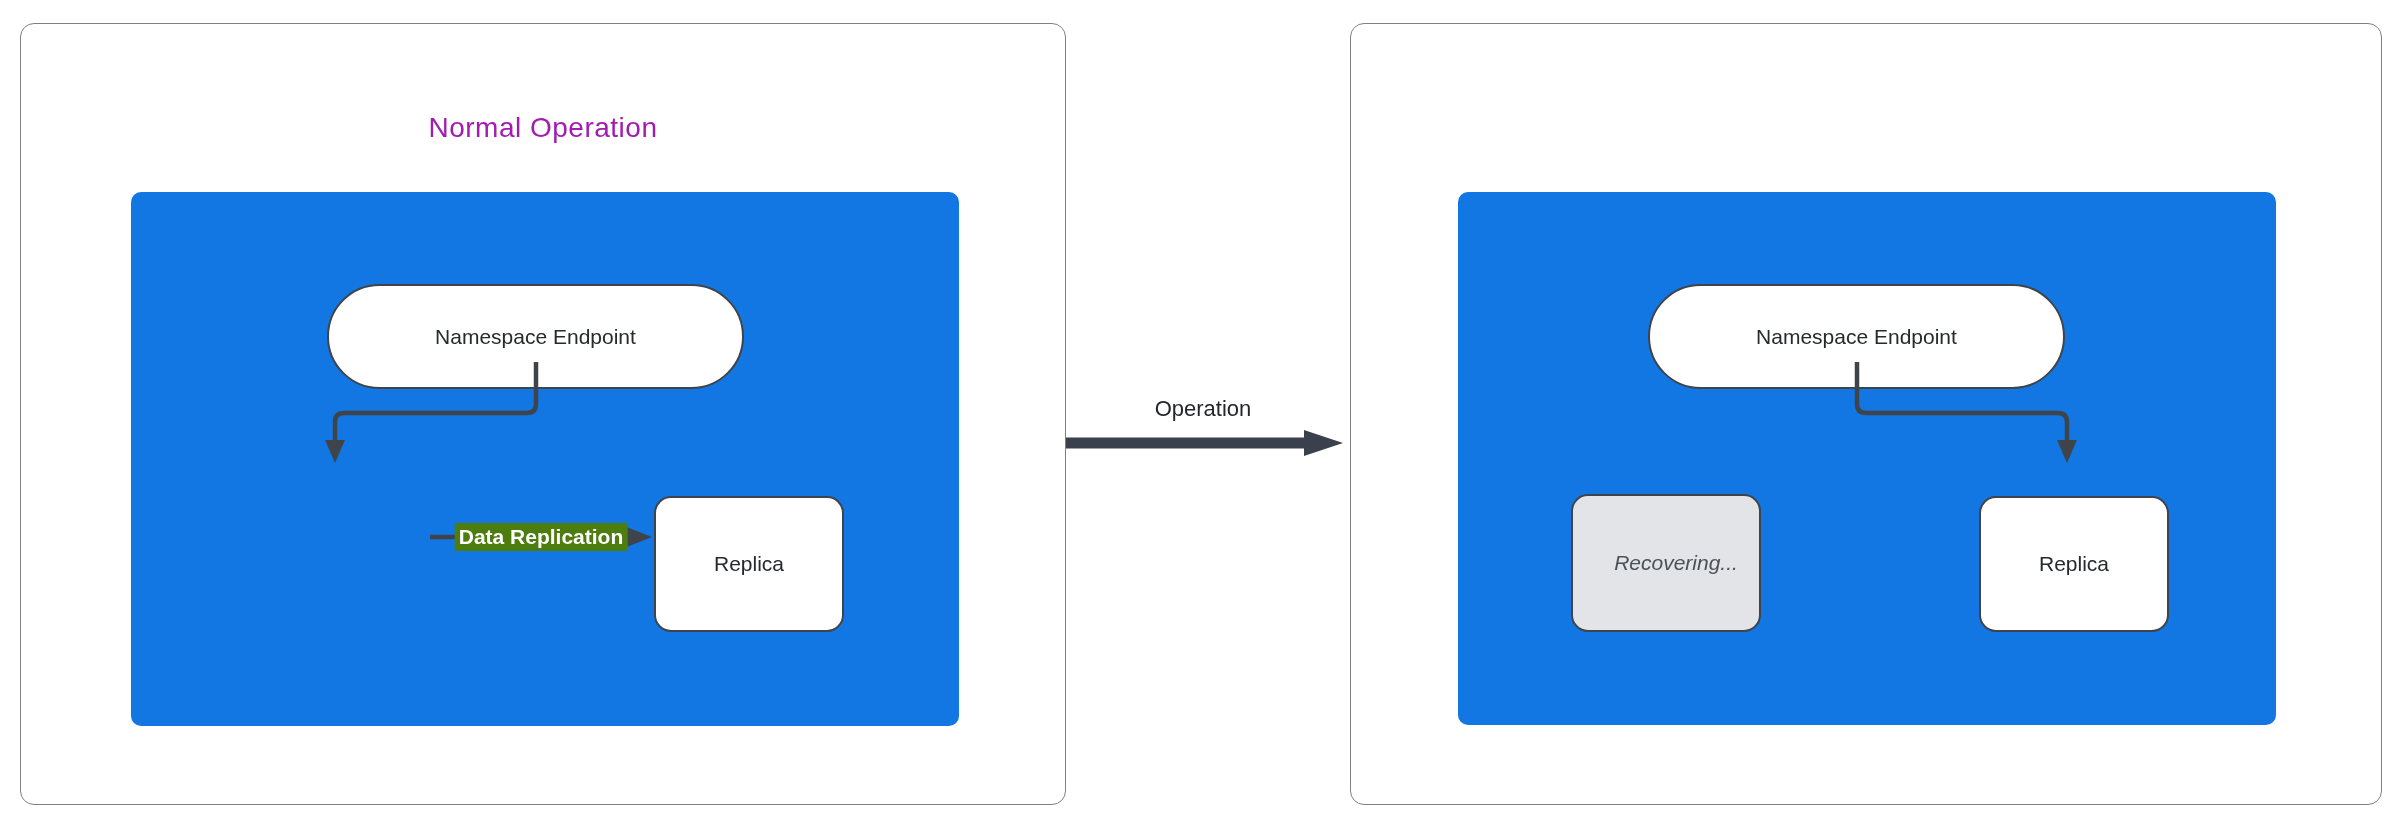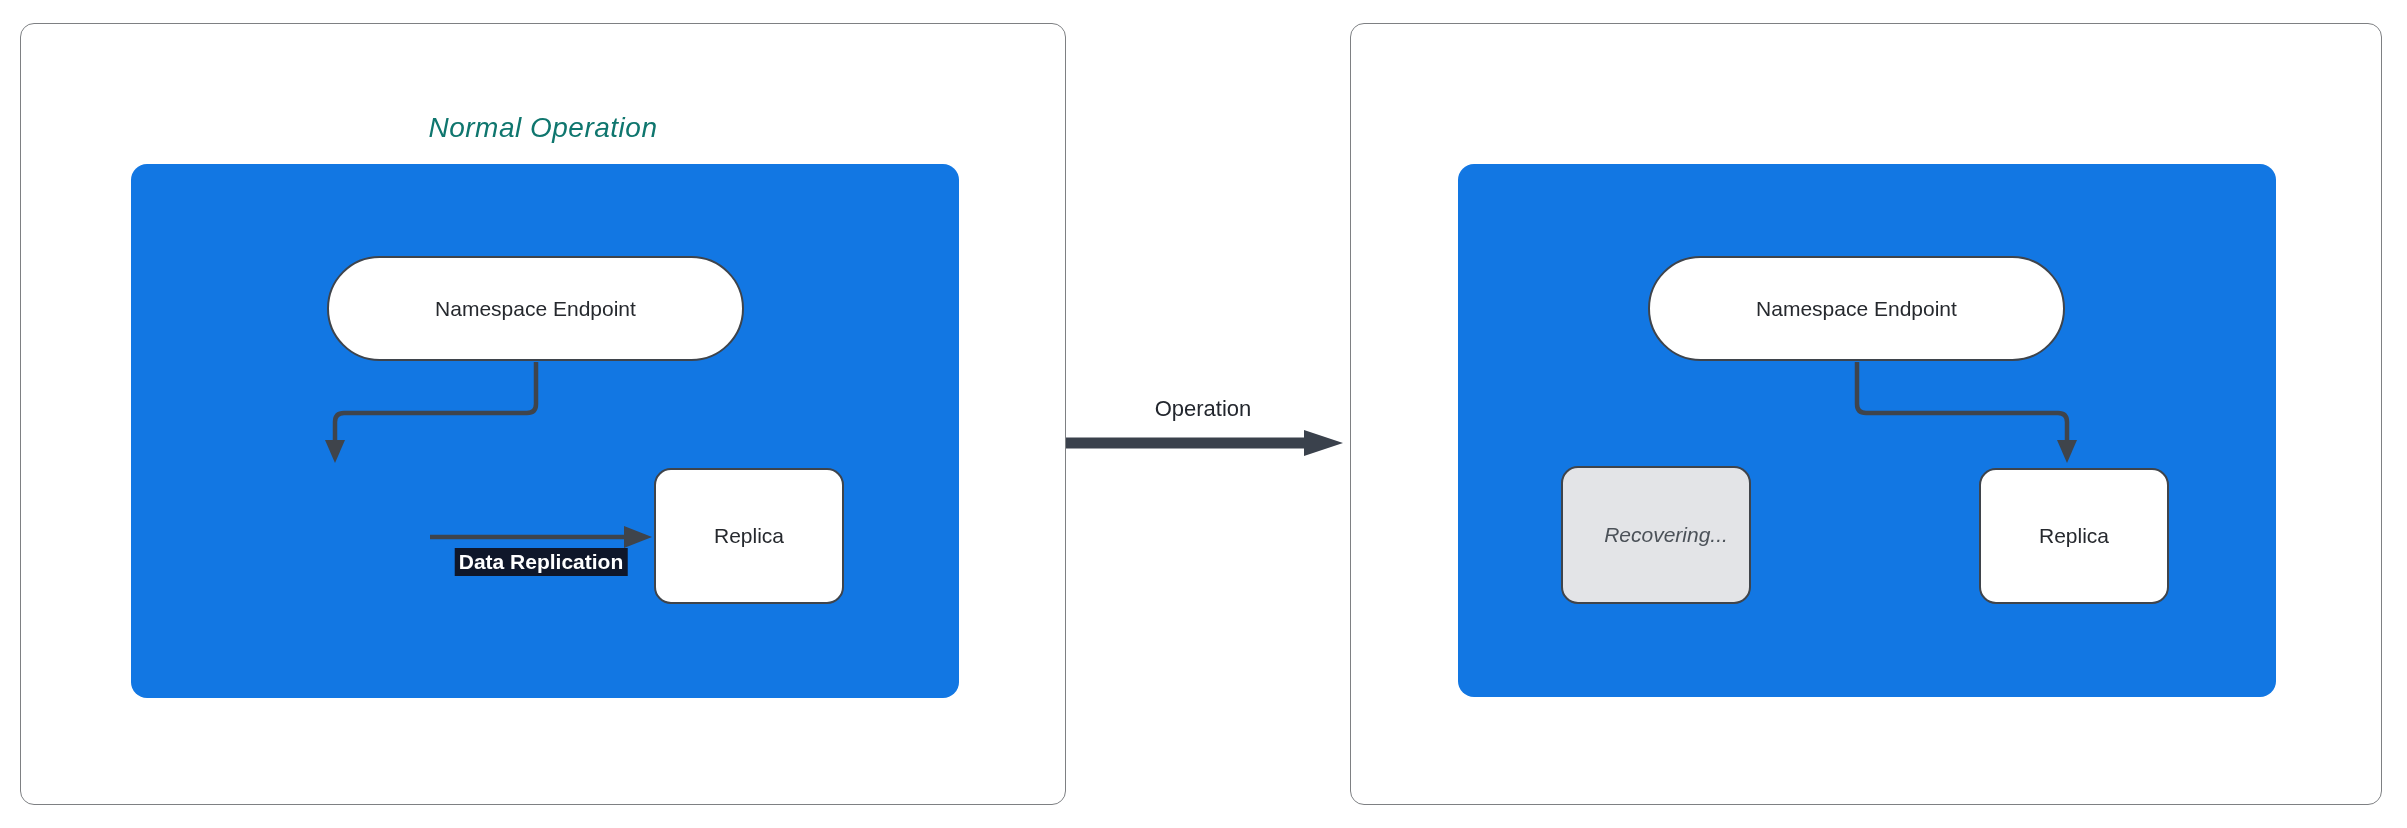--- a/index.html
+++ b/index.html
@@ -26,28 +26,28 @@
   }
   .panel.left  { left: 20px;   width: 1046px; }
   .panel.right { left: 1350px; width: 1032px; }
   .panel-title {
     position: absolute;
     top: 88px;
     left: 0;
     width: 100%;
     text-align: center;
     font-size: 28px;
-    font-style: italic;
-    color: #0f766e;
+    color: #a21caf;
     letter-spacing: 0.5px;
   }
   .cluster {
     position: absolute;
     background: #1277e3;
-    border-radius: 16px;
+    border-radius: 10px;
+    margin-top: 28px;
   }
   .cluster.left  { left: 110px; top: 140px; width: 828px; height: 534px; }
   .cluster.right { left: 107px; top: 140px; width: 818px; height: 533px; }
   .node {
     position: absolute;
     box-sizing: border-box;
     background: #ffffff;
     border: 2px solid #3f444b;
     display: flex;
     align-items: center;
@@ -83,22 +83,22 @@
     height: 828px;
     pointer-events: none;
   }
   .edge-label {
     position: absolute;
     transform: translate(-50%, -50%);
     white-space: nowrap;
   }
   .replication-label {
     left: 541px;
-    top: 562px;
-    background: #0f172a;
+    top: 537px;
+    background: #4d7c0f;
     color: #ffffff;
     font-weight: 700;
     font-size: 21px;
     padding: 2px 4px;
   }
   .failover-label {
     left: 1203px;
     top: 409px;
     color: #23272e;
     font-size: 22px;
@@ -119,21 +119,21 @@
         <span class="node-label">Replica</span>
       </div>
     </div>
   </section>
 
   <section class="panel right">
     <div class="cluster right">
       <div class="node pill" style="left: 190px; top: 92px;">
         <span class="node-label">Namespace Endpoint</span>
       </div>
-      <div class="node rect recovering" style="left: 103px; top: 302px; height: 138px; padding-left: 20px;">
+      <div class="node rect recovering" style="left: 113px; top: 302px; height: 138px; padding-left: 20px;">
         <span class="node-label">Recovering...</span>
       </div>
       <div class="node rect" style="left: 521px; top: 304px;">
         <span class="node-label">Replica</span>
       </div>
     </div>
   </section>
 
   <svg class="edges" viewBox="0 0 2407 828" xmlns="http://www.w3.org/2000/svg">
 

